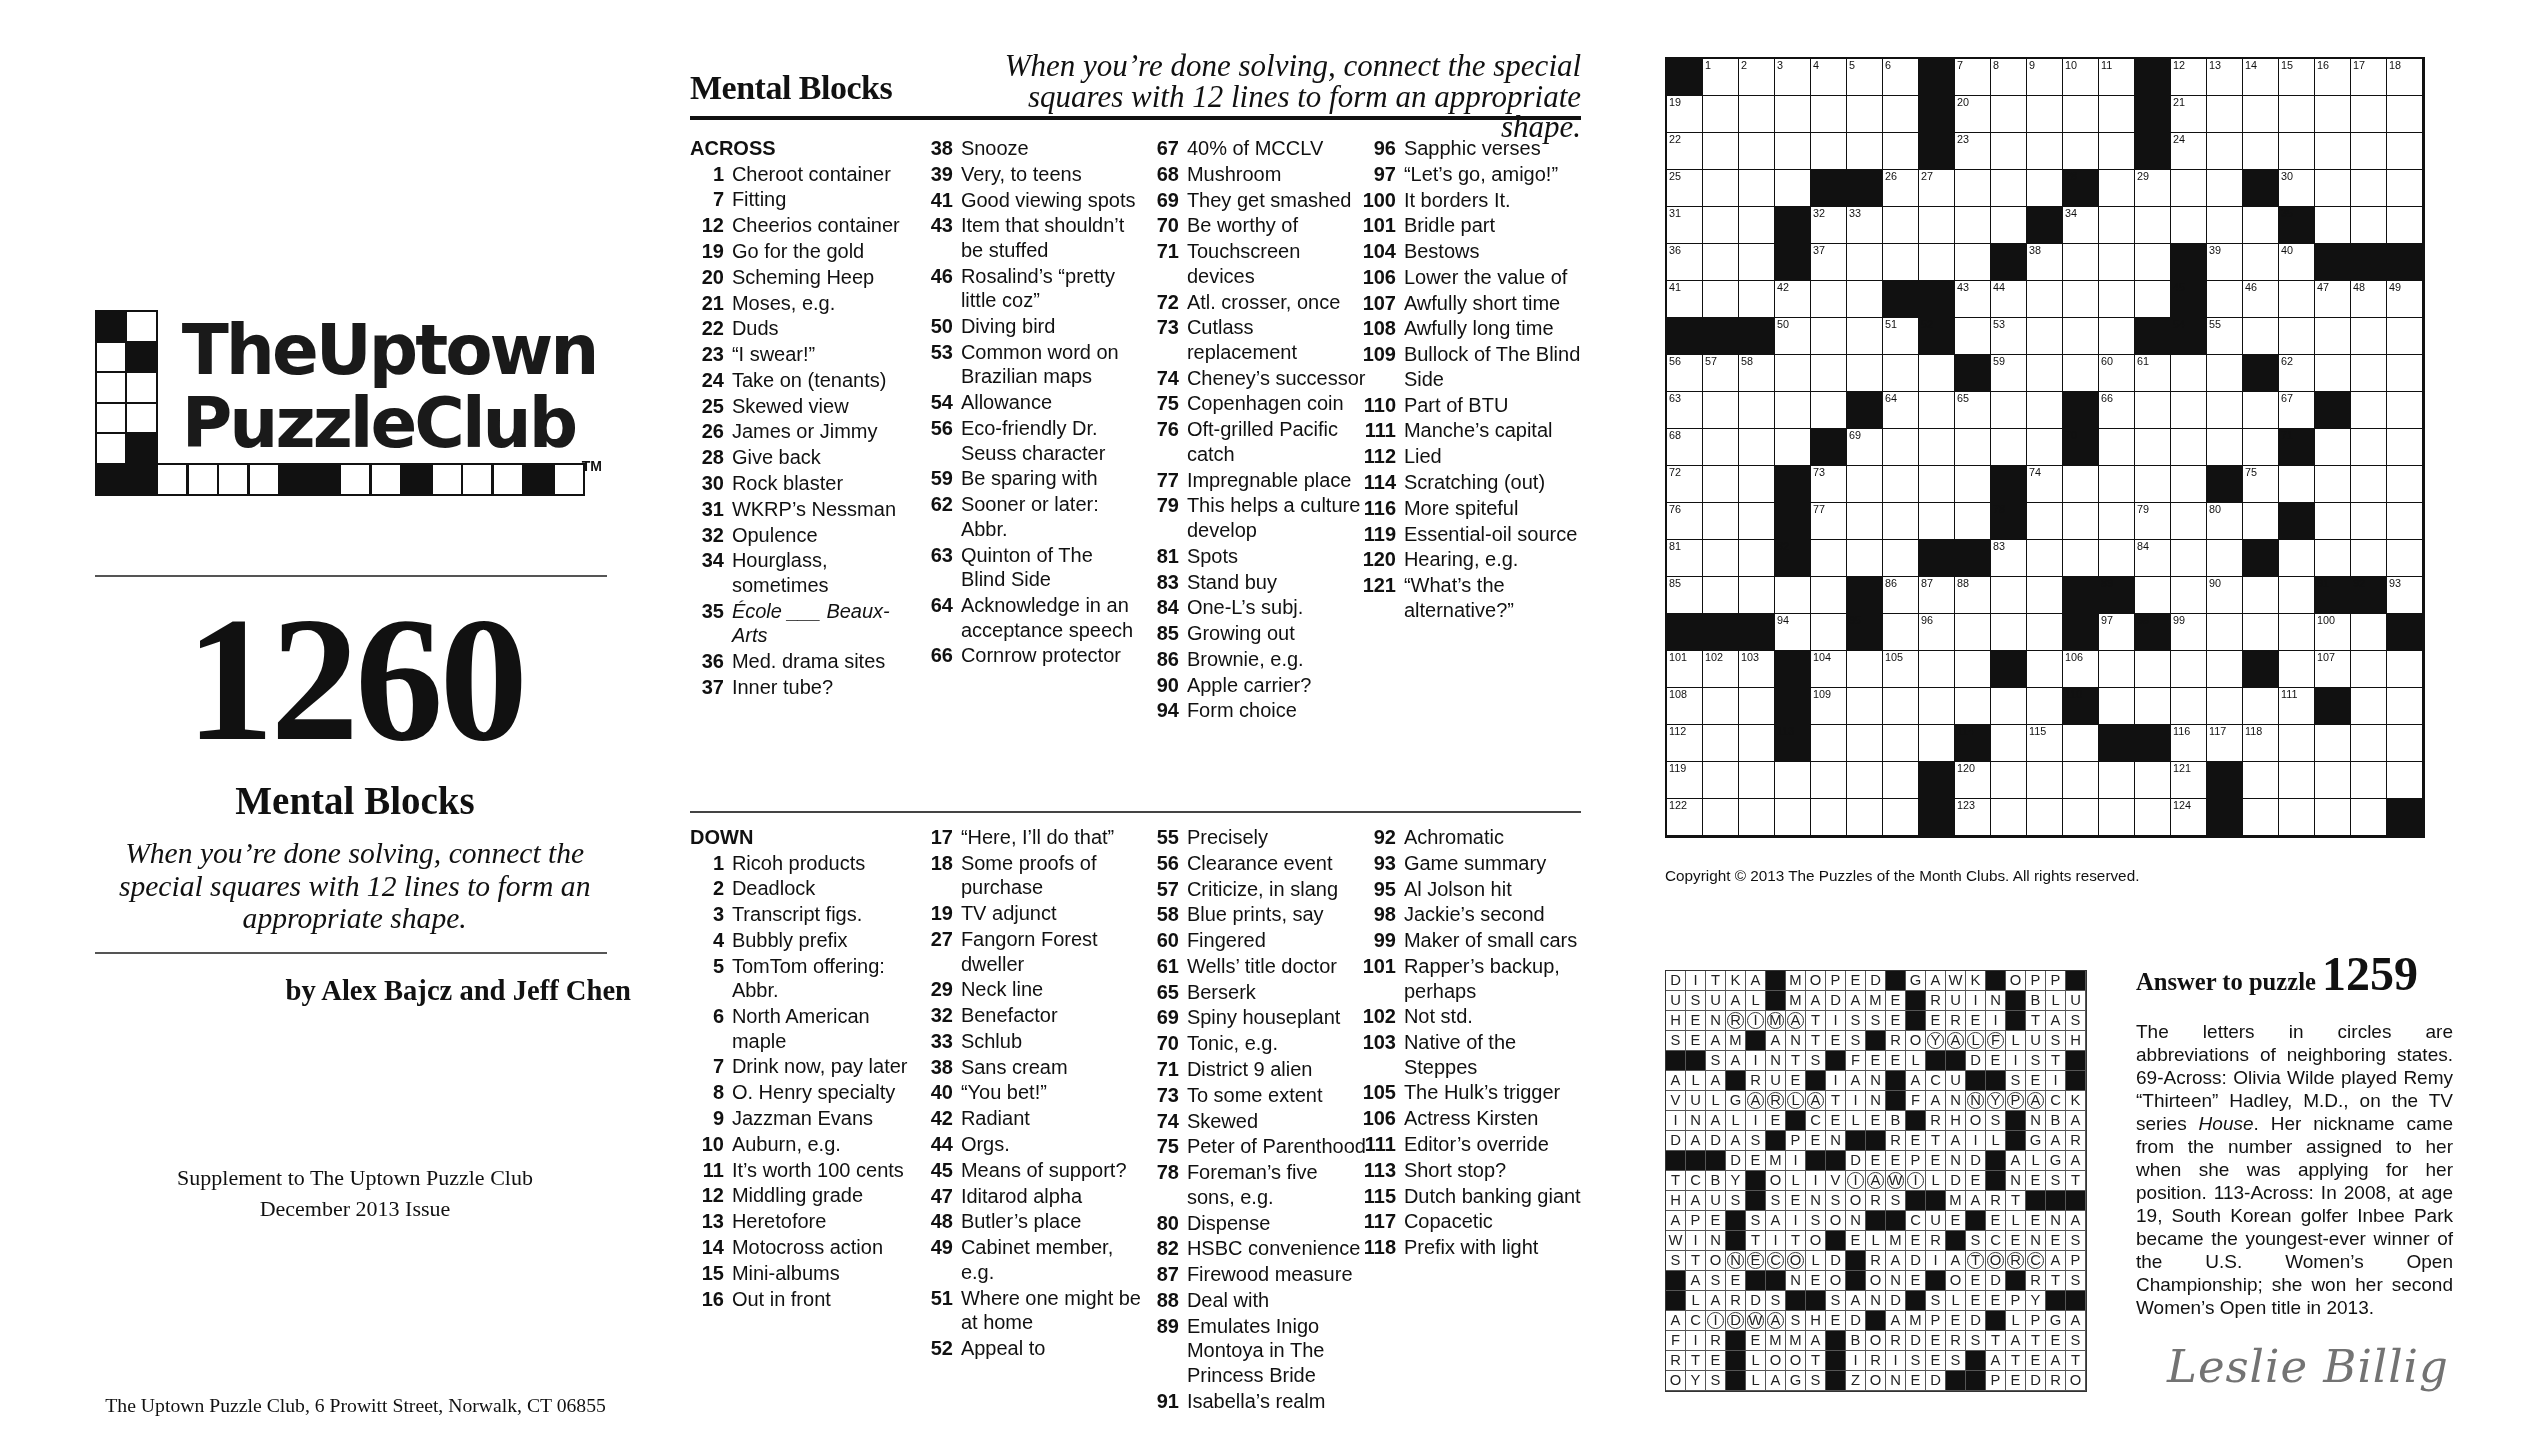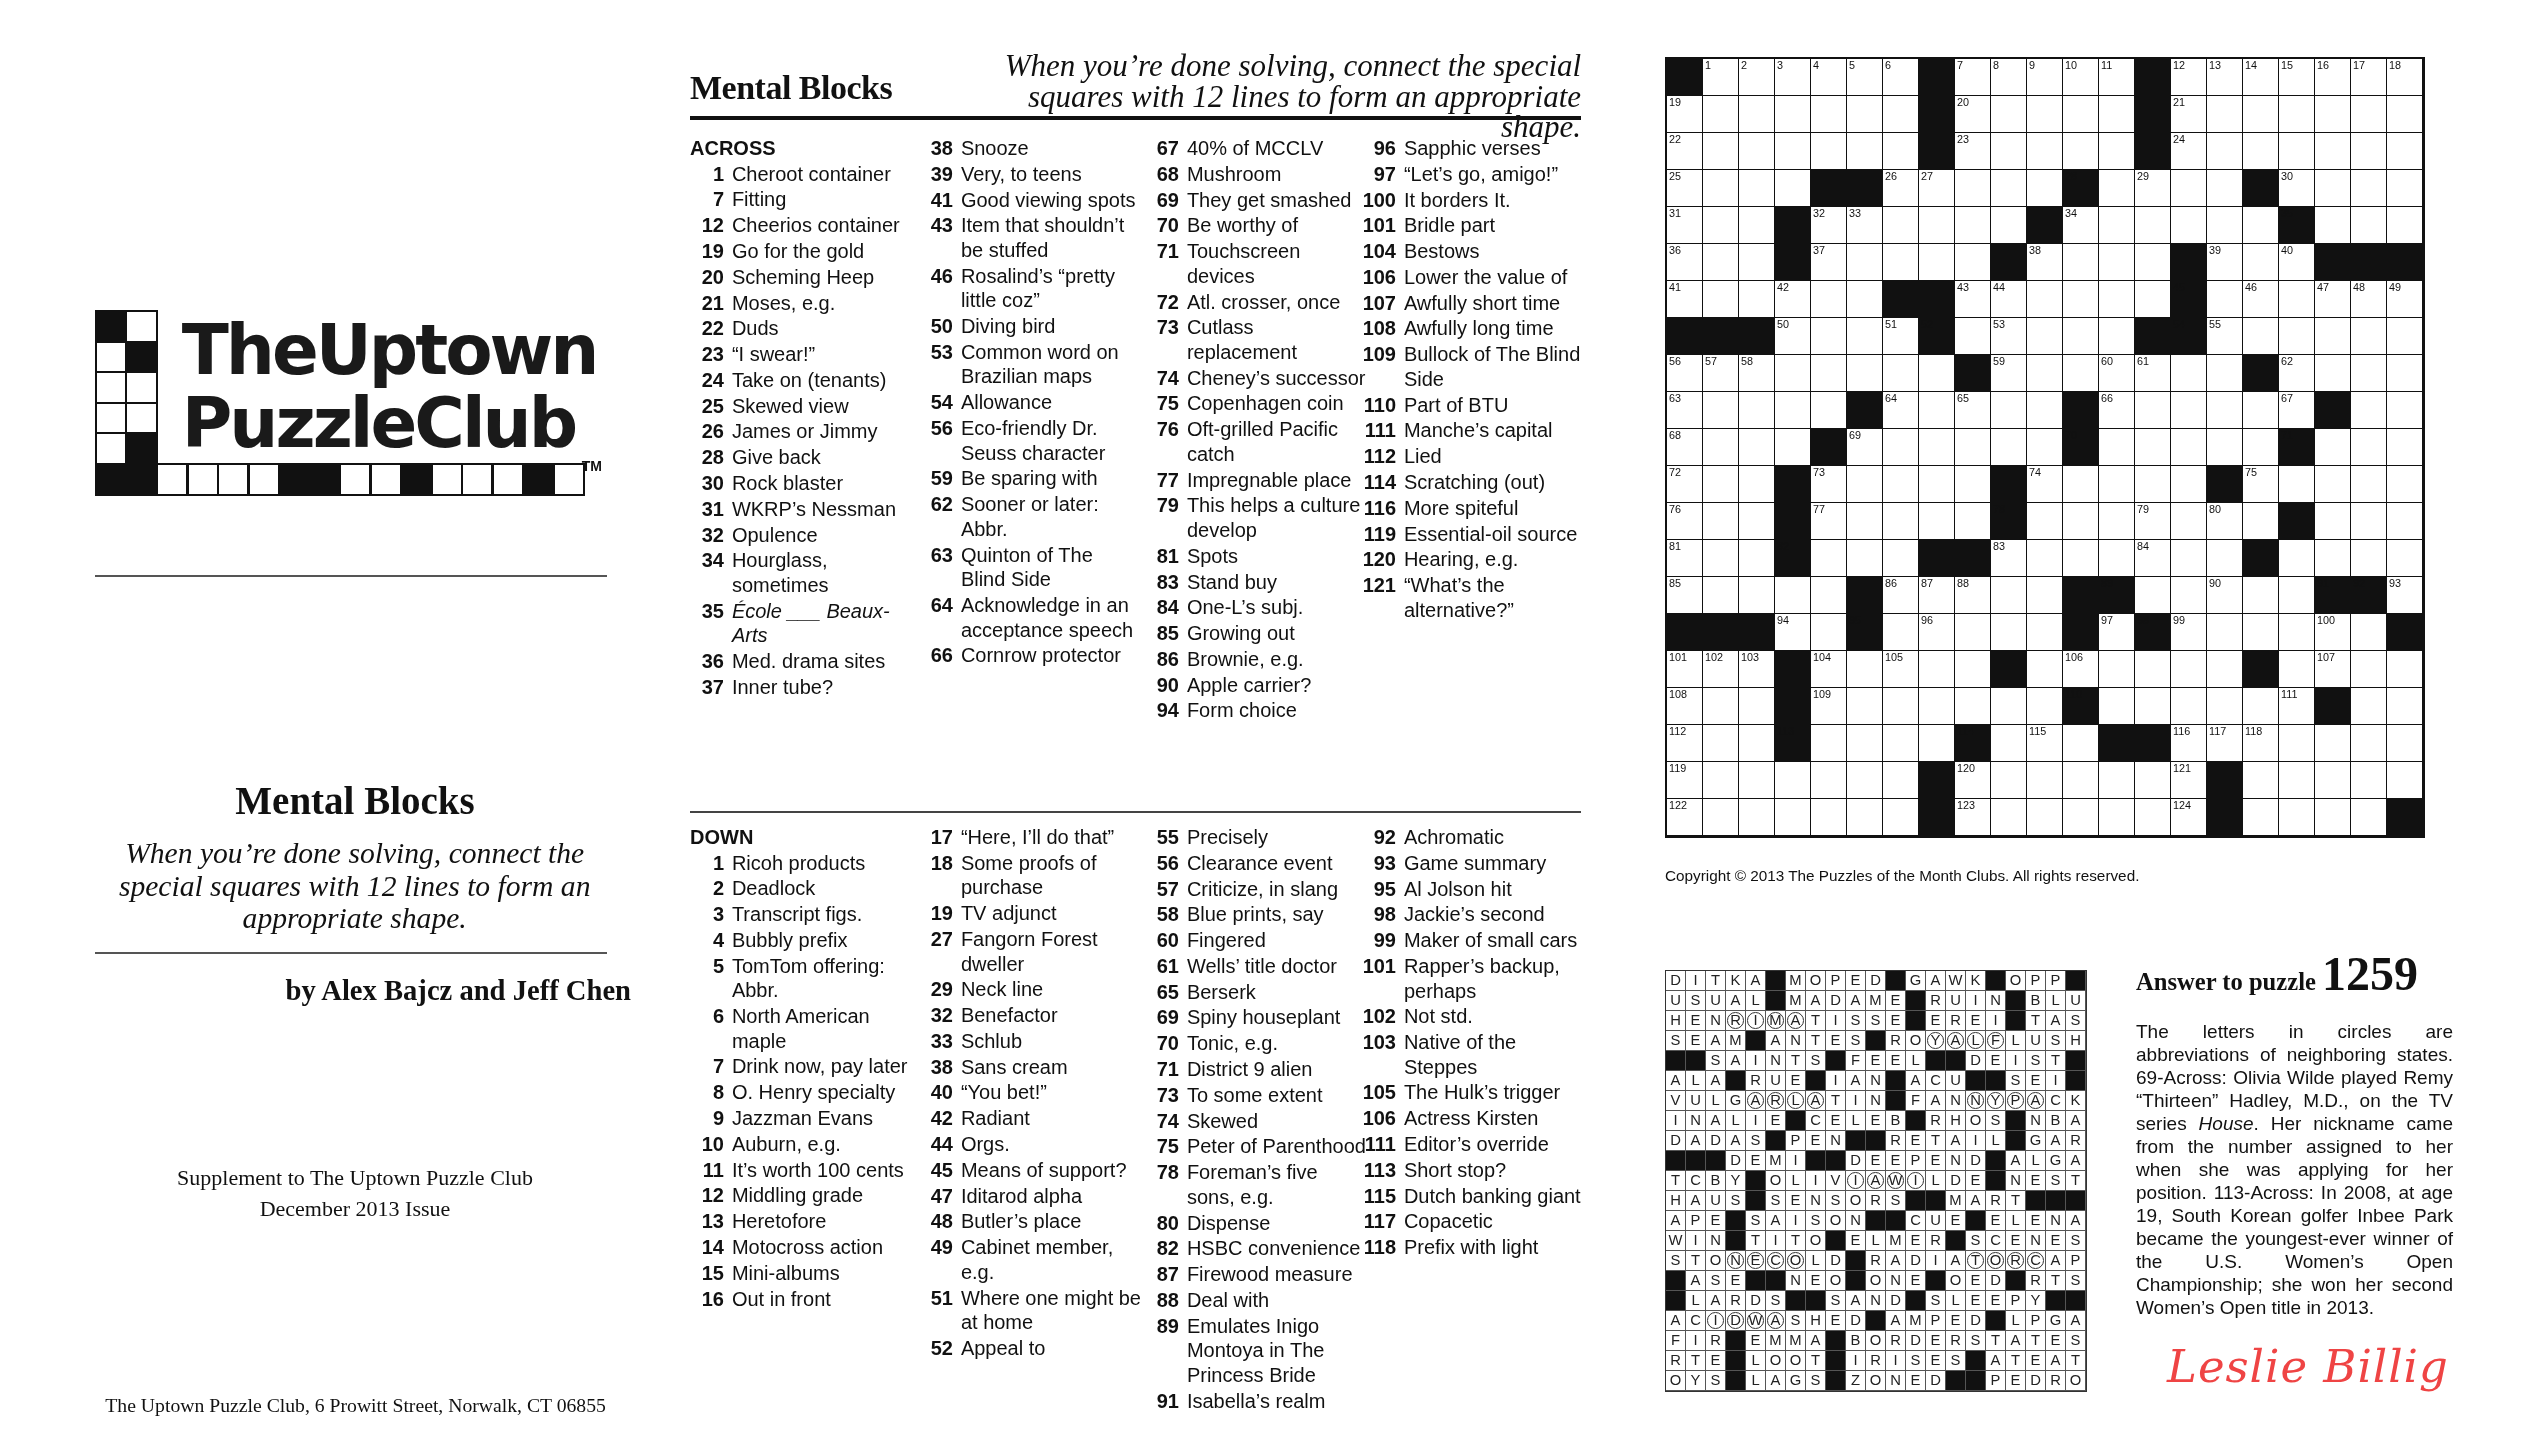--- a/index.html
+++ b/index.html
@@ -39,21 +39,21 @@
   #copyright{position:absolute;left:1665px;top:867px;font-size:15.3px;}
   
   #agrid{position:absolute;left:1665px;top:970px;border:1.5px solid #333;display:grid;grid-template-columns:repeat(21,20px);grid-template-rows:repeat(21,20px);}
   .ac{border-right:1px solid #555;border-bottom:1px solid #555;box-sizing:border-box;font-size:14.8px;line-height:18.7px;text-align:center;color:#222;}
   .ac.blk{background:#111;}
   .ac.circ span{display:inline-block;width:16.7px;height:16.7px;line-height:15.8px;border:1px solid #333;border-radius:50%;box-sizing:border-box;margin-top:1px;}
   #ans{position:absolute;left:2136px;top:946px;width:317px;}
   #ans-h{font-size:24.6px;font-weight:bold;white-space:nowrap;}
   #ans-h .num{font-size:48px;}
   #ans-text{margin-top:19px;font-size:19px;line-height:23px;text-align:justify;}
-  #sig{position:absolute;left:2167px;top:1340px;font-family:"DejaVu Serif",serif;font-style:italic;font-size:45px;letter-spacing:1px;color:#ef4444;}
+  #sig{position:absolute;left:2167px;top:1340px;font-family:"DejaVu Serif",serif;font-style:italic;font-size:45px;letter-spacing:1px;color:#737373;}
 </style>
 </head>
 <body>
 
 <div id="left">
   <div id="logo">
     <div class="logo-grid" id="logo-grid">
         <div class="lg b" style="left: 0px; top: 0px; width: 32.5px; height: 32.5px;"></div>
         <div class="lg" style="left: 30.5px; top: 0px; width: 32.5px; height: 32.5px;"></div>
         <div class="lg" style="left: 0px; top: 30.5px; width: 32.5px; height: 32.5px;"></div>
@@ -81,20 +81,21 @@
         <div class="lg b" style="left: 428px; top: 153px; width: 32.5px; height: 32.5px;"></div>
         <div class="lg" style="left: 458px; top: 153px; width: 32.5px; height: 32.5px;"></div>
       </div>
     <div class="logo-text">
       <div>TheUptown</div>
       <div>PuzzleClub</div>
     </div>
     <span class="tm">TM</span>
   </div>
   <div class="hr" style="left:15.8px;top:575px;width:512px;"></div>
+  <div id="big-num" class="serif">1260</div>
   <div id="left-title" class="serif">Mental Blocks</div>
   <div id="left-instr" class="serif">When you’re done solving, connect the special squares with 12 lines to form an appropriate shape.</div>
   <div class="hr" style="left:15.8px;top:952px;width:512px;"></div>
   <div id="byline" class="serif">by Alex Bajcz and Jeff Chen</div>
   <div id="supp" class="serif">
     <div>Supplement to The Uptown Puzzle Club</div>
     <div>December 2013 Issue</div>
   </div>
   <div id="address" class="serif">The Uptown Puzzle Club, 6 Prowitt Street, Norwalk, CT 06855</div>
 </div>

